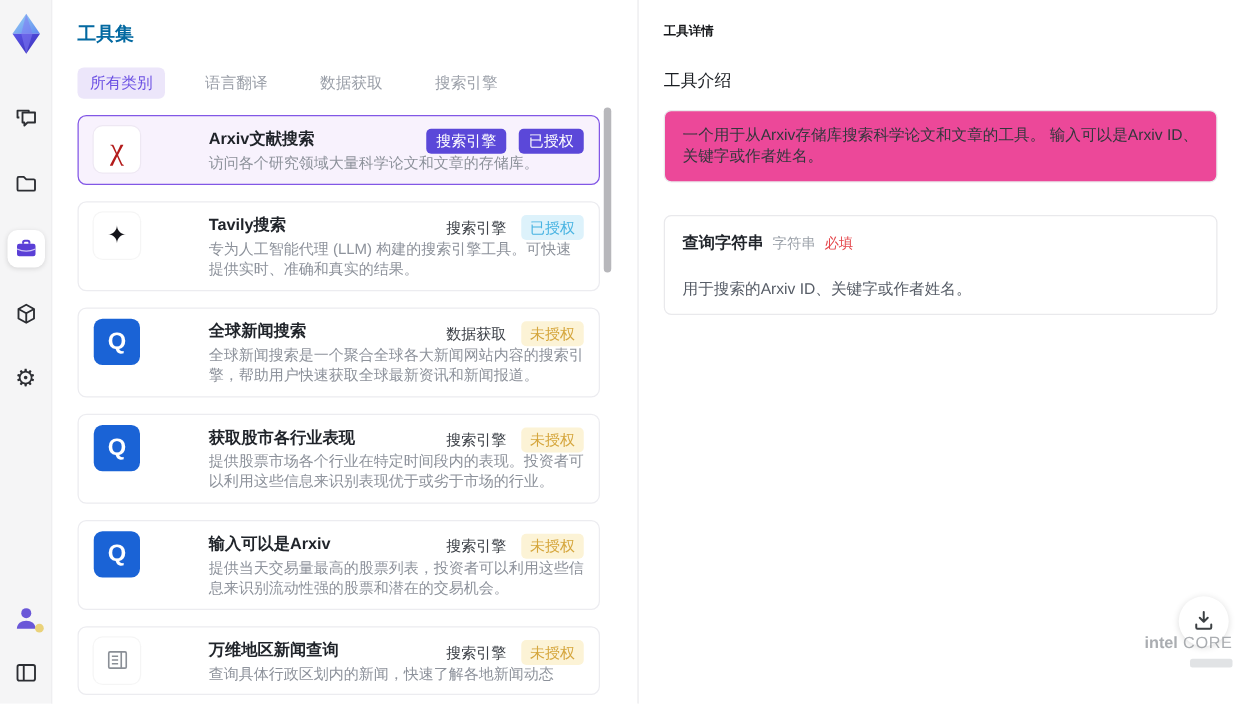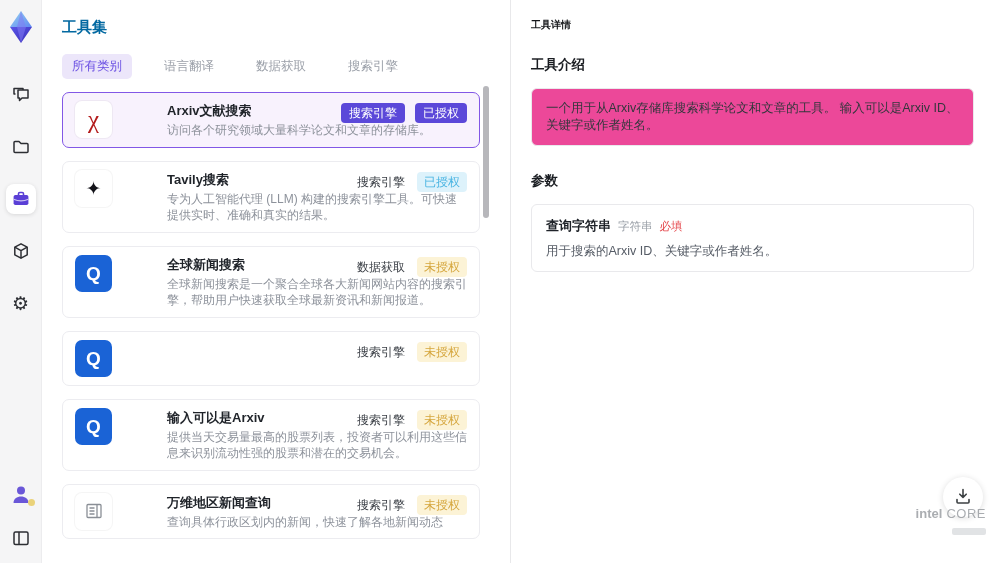--- a/index.html
+++ b/index.html
@@ -86,28 +86,28 @@
   .tool-card.selected .badge { background: #5b48d9; color: #fff; padding: 4px 8px; }
   .scroll-thumb {
     position: absolute; right: 21px; top: 86px;
     width: 6px; height: 132px; border-radius: 3px;
     background: #b7b7bb;
   }
 
   
   .detail-panel { flex: 1; height: 100%; background: #fff; padding: 18px 26px 0 20px; position: relative; }
   .detail-title { font-size: 10px; font-weight: bold; color: #141619; margin-bottom: 24px; }
-  .section-heading { font-size: 13.5px; font-weight: bold; color: #1a1d22; margin-bottom: 14px; }
+  .section-heading { font-size: 13.5px; font-weight: normal; color: #1a1d22; margin-bottom: 14px; }
   .intro-box {
     border: 1px solid #e9e9ec; border-radius: 6px; background: #ec4899;
     padding: 11px 14px; font-size: 12.5px; color: #33373d; line-height: 17px;
     margin-bottom: 26px;
   }
   .param-box { border: 1px solid #e9e9ec; border-radius: 6px; background: #fff; padding: 12px 14px; }
-  .param-head { display: flex; align-items: baseline; gap: 7px; margin-bottom: 8px; }
+  .param-head { display: flex; align-items: baseline; gap: 7px; margin-bottom: 20px; }
   .param-name { font-size: 13px; font-weight: bold; color: #1f2329; }
   .param-type { font-size: 11.5px; color: #9aa0a8; }
   .param-required { font-size: 11.5px; color: #e5484d; }
   .param-desc { font-size: 12.5px; color: #565c66; line-height: 16px; }
 
   
   .fab-download {
     position: absolute; right: 17px; bottom: 46px;
     width: 40px; height: 40px; border-radius: 50%;
     background: #fff; box-shadow: 0 1px 6px rgba(0,0,0,.14);
@@ -247,20 +247,24 @@
     </div>
     <div class="tool-badges">
       <span class="badge cat">数据获取</span>
       <span class="badge auth auth-no">未授权</span>
     </div>
   </div>
         <div class="tool-card">
     <div class="tool-icon blue">
             <span class="q-glyph">Q</span>
           </div>
+    <div class="tool-body">
+      <div class="tool-name">获取股市各行业表现</div>
+      <div class="tool-desc">提供股票市场各个行业在特定时间段内的表现。投资者可以利用这些信息来识别表现优于或劣于市场的行业。</div>
+    </div>
     <div class="tool-badges">
       <span class="badge cat">搜索引擎</span>
       <span class="badge auth auth-no">未授权</span>
     </div>
   </div>
         <div class="tool-card">
     <div class="tool-icon blue">
             <span class="q-glyph">Q</span>
           </div>
     <div class="tool-body">
@@ -289,21 +293,20 @@
     </div>
   </div>
       </div>
     <div class="scroll-thumb"></div>
   </div>
 
   <div class="detail-panel">
     <div class="detail-title">工具详情</div>
     <div class="section-heading">工具介绍</div>
     <div class="intro-box">一个用于从Arxiv存储库搜索科学论文和文章的工具。 输入可以是Arxiv ID、关键字或作者姓名。</div>
-    <div class="section-heading">参数</div>
     <div class="param-box">
       <div class="param-head">
         <span class="param-name">查询字符串</span>
         <span class="param-type">字符串</span>
         <span class="param-required">必填</span>
       </div>
       <div class="param-desc">用于搜索的Arxiv ID、关键字或作者姓名。</div>
     </div>
   </div>
 </div>

